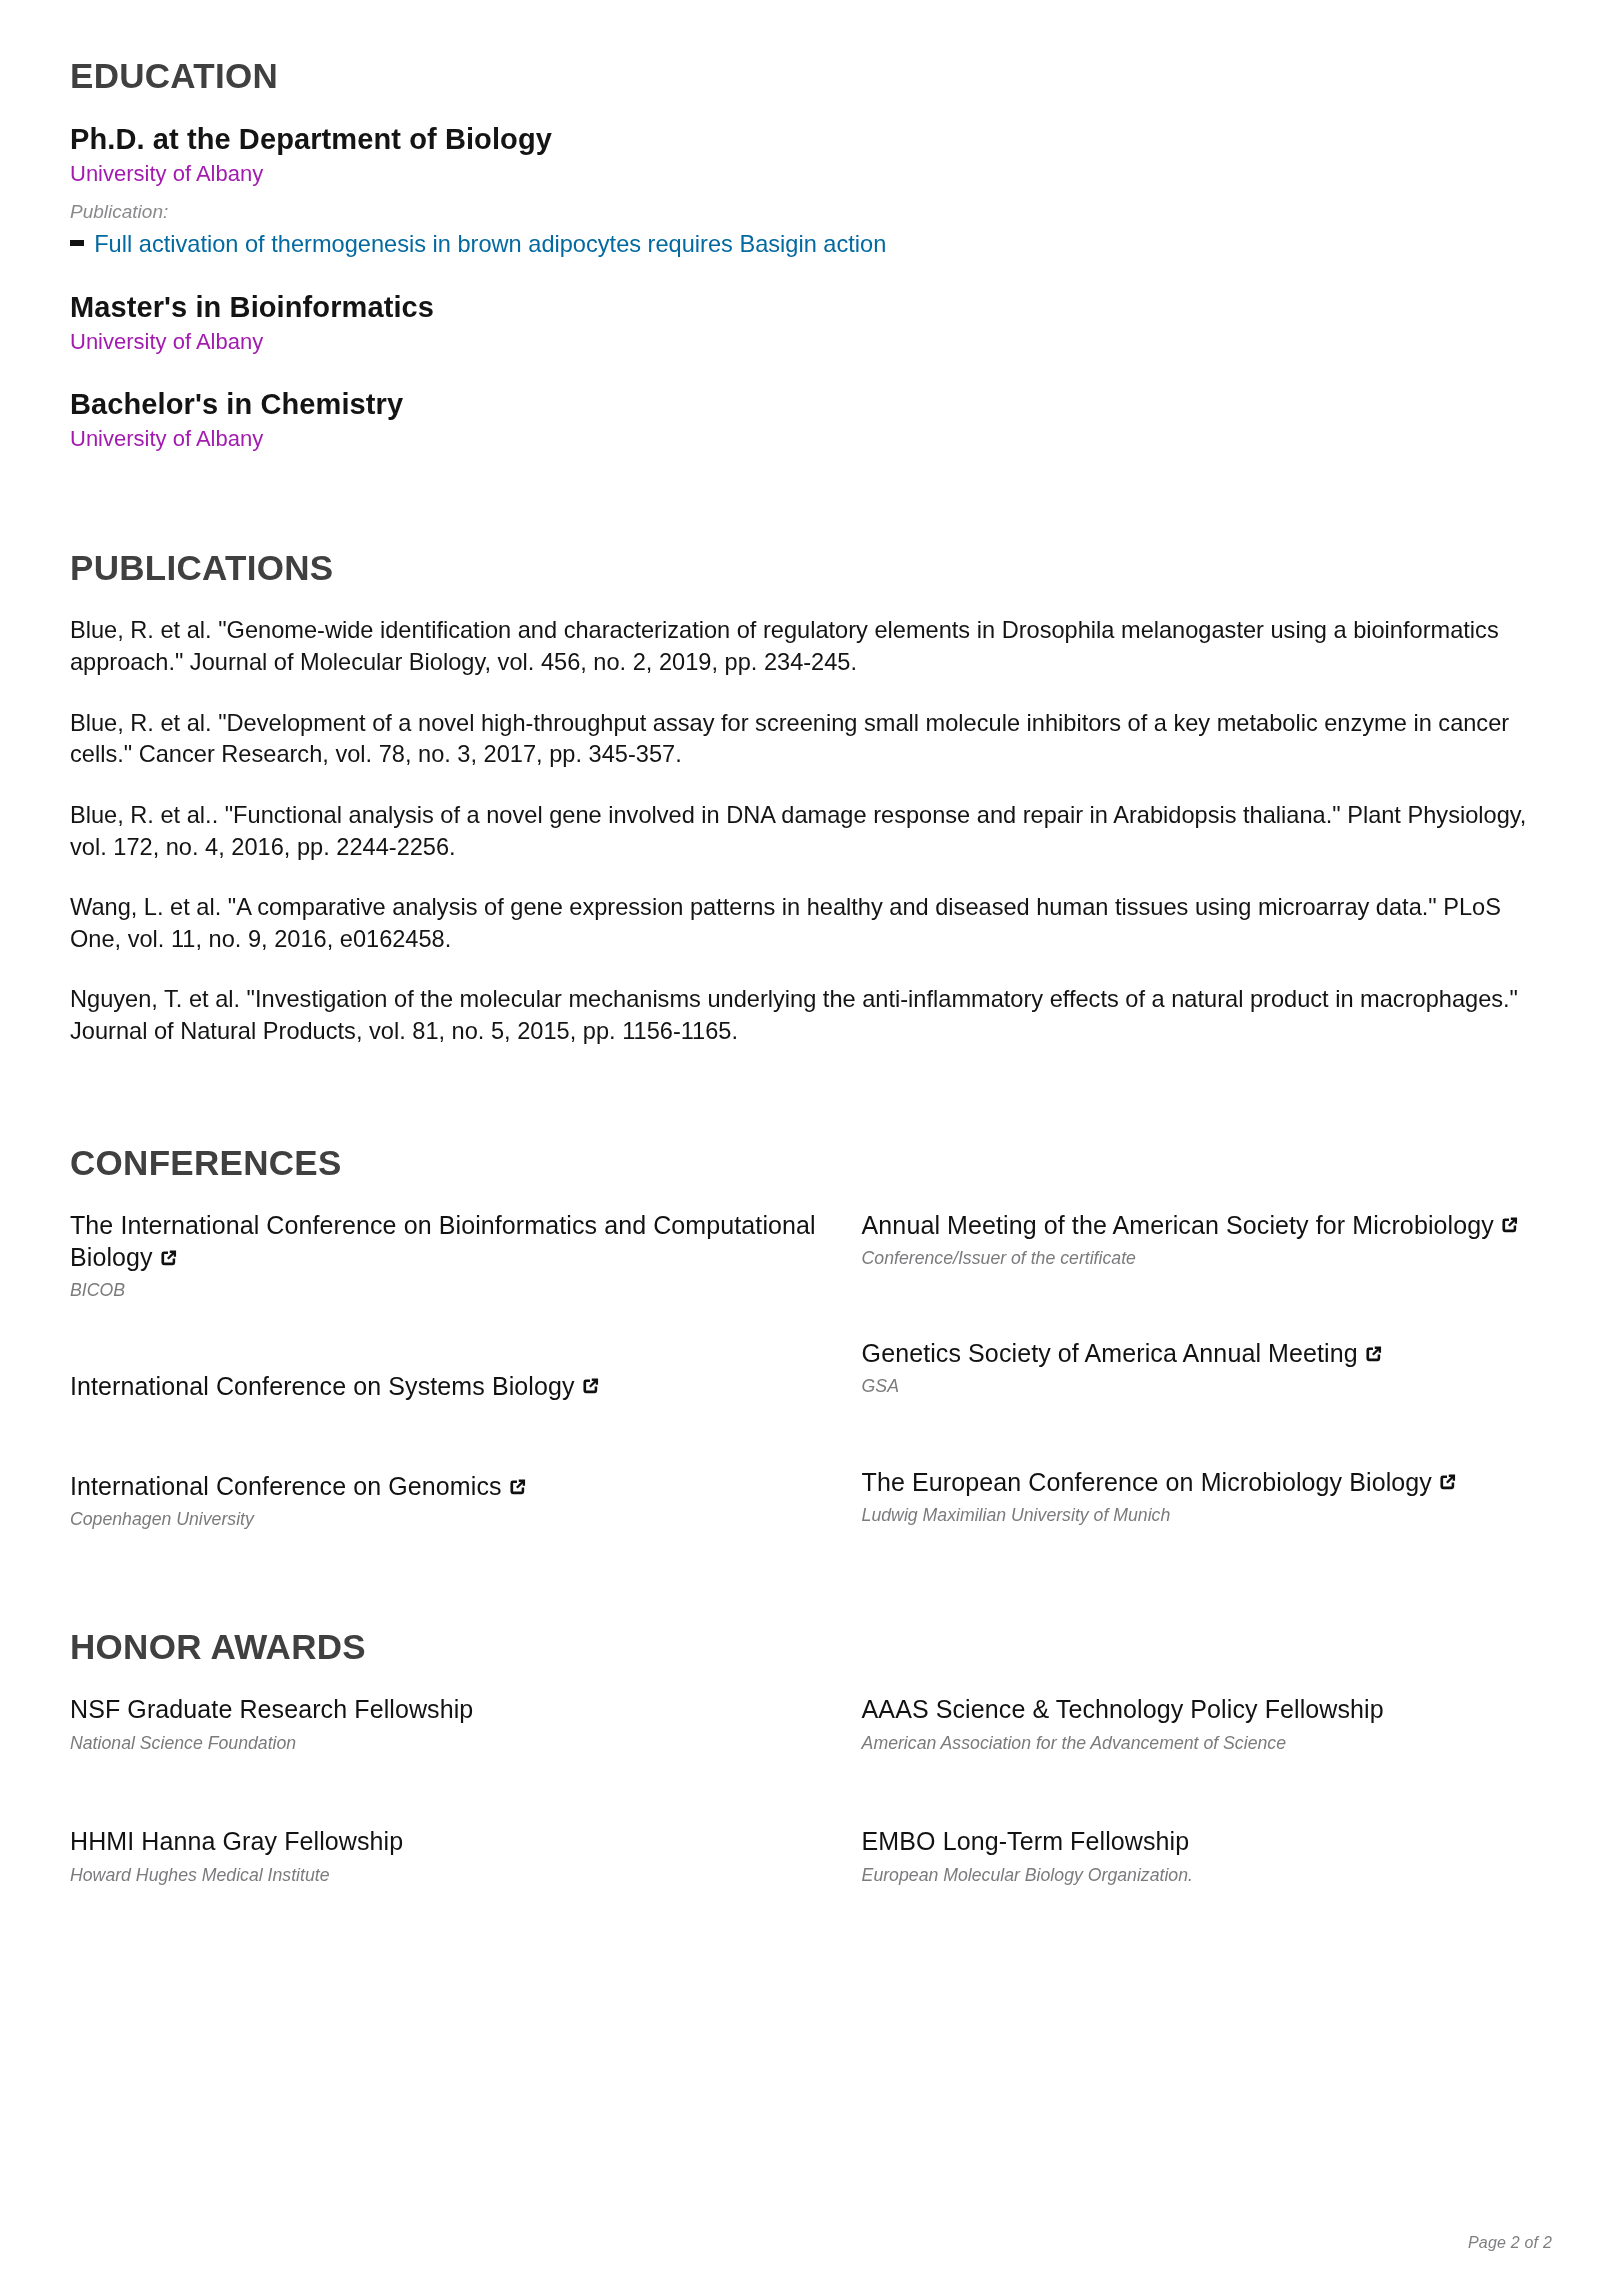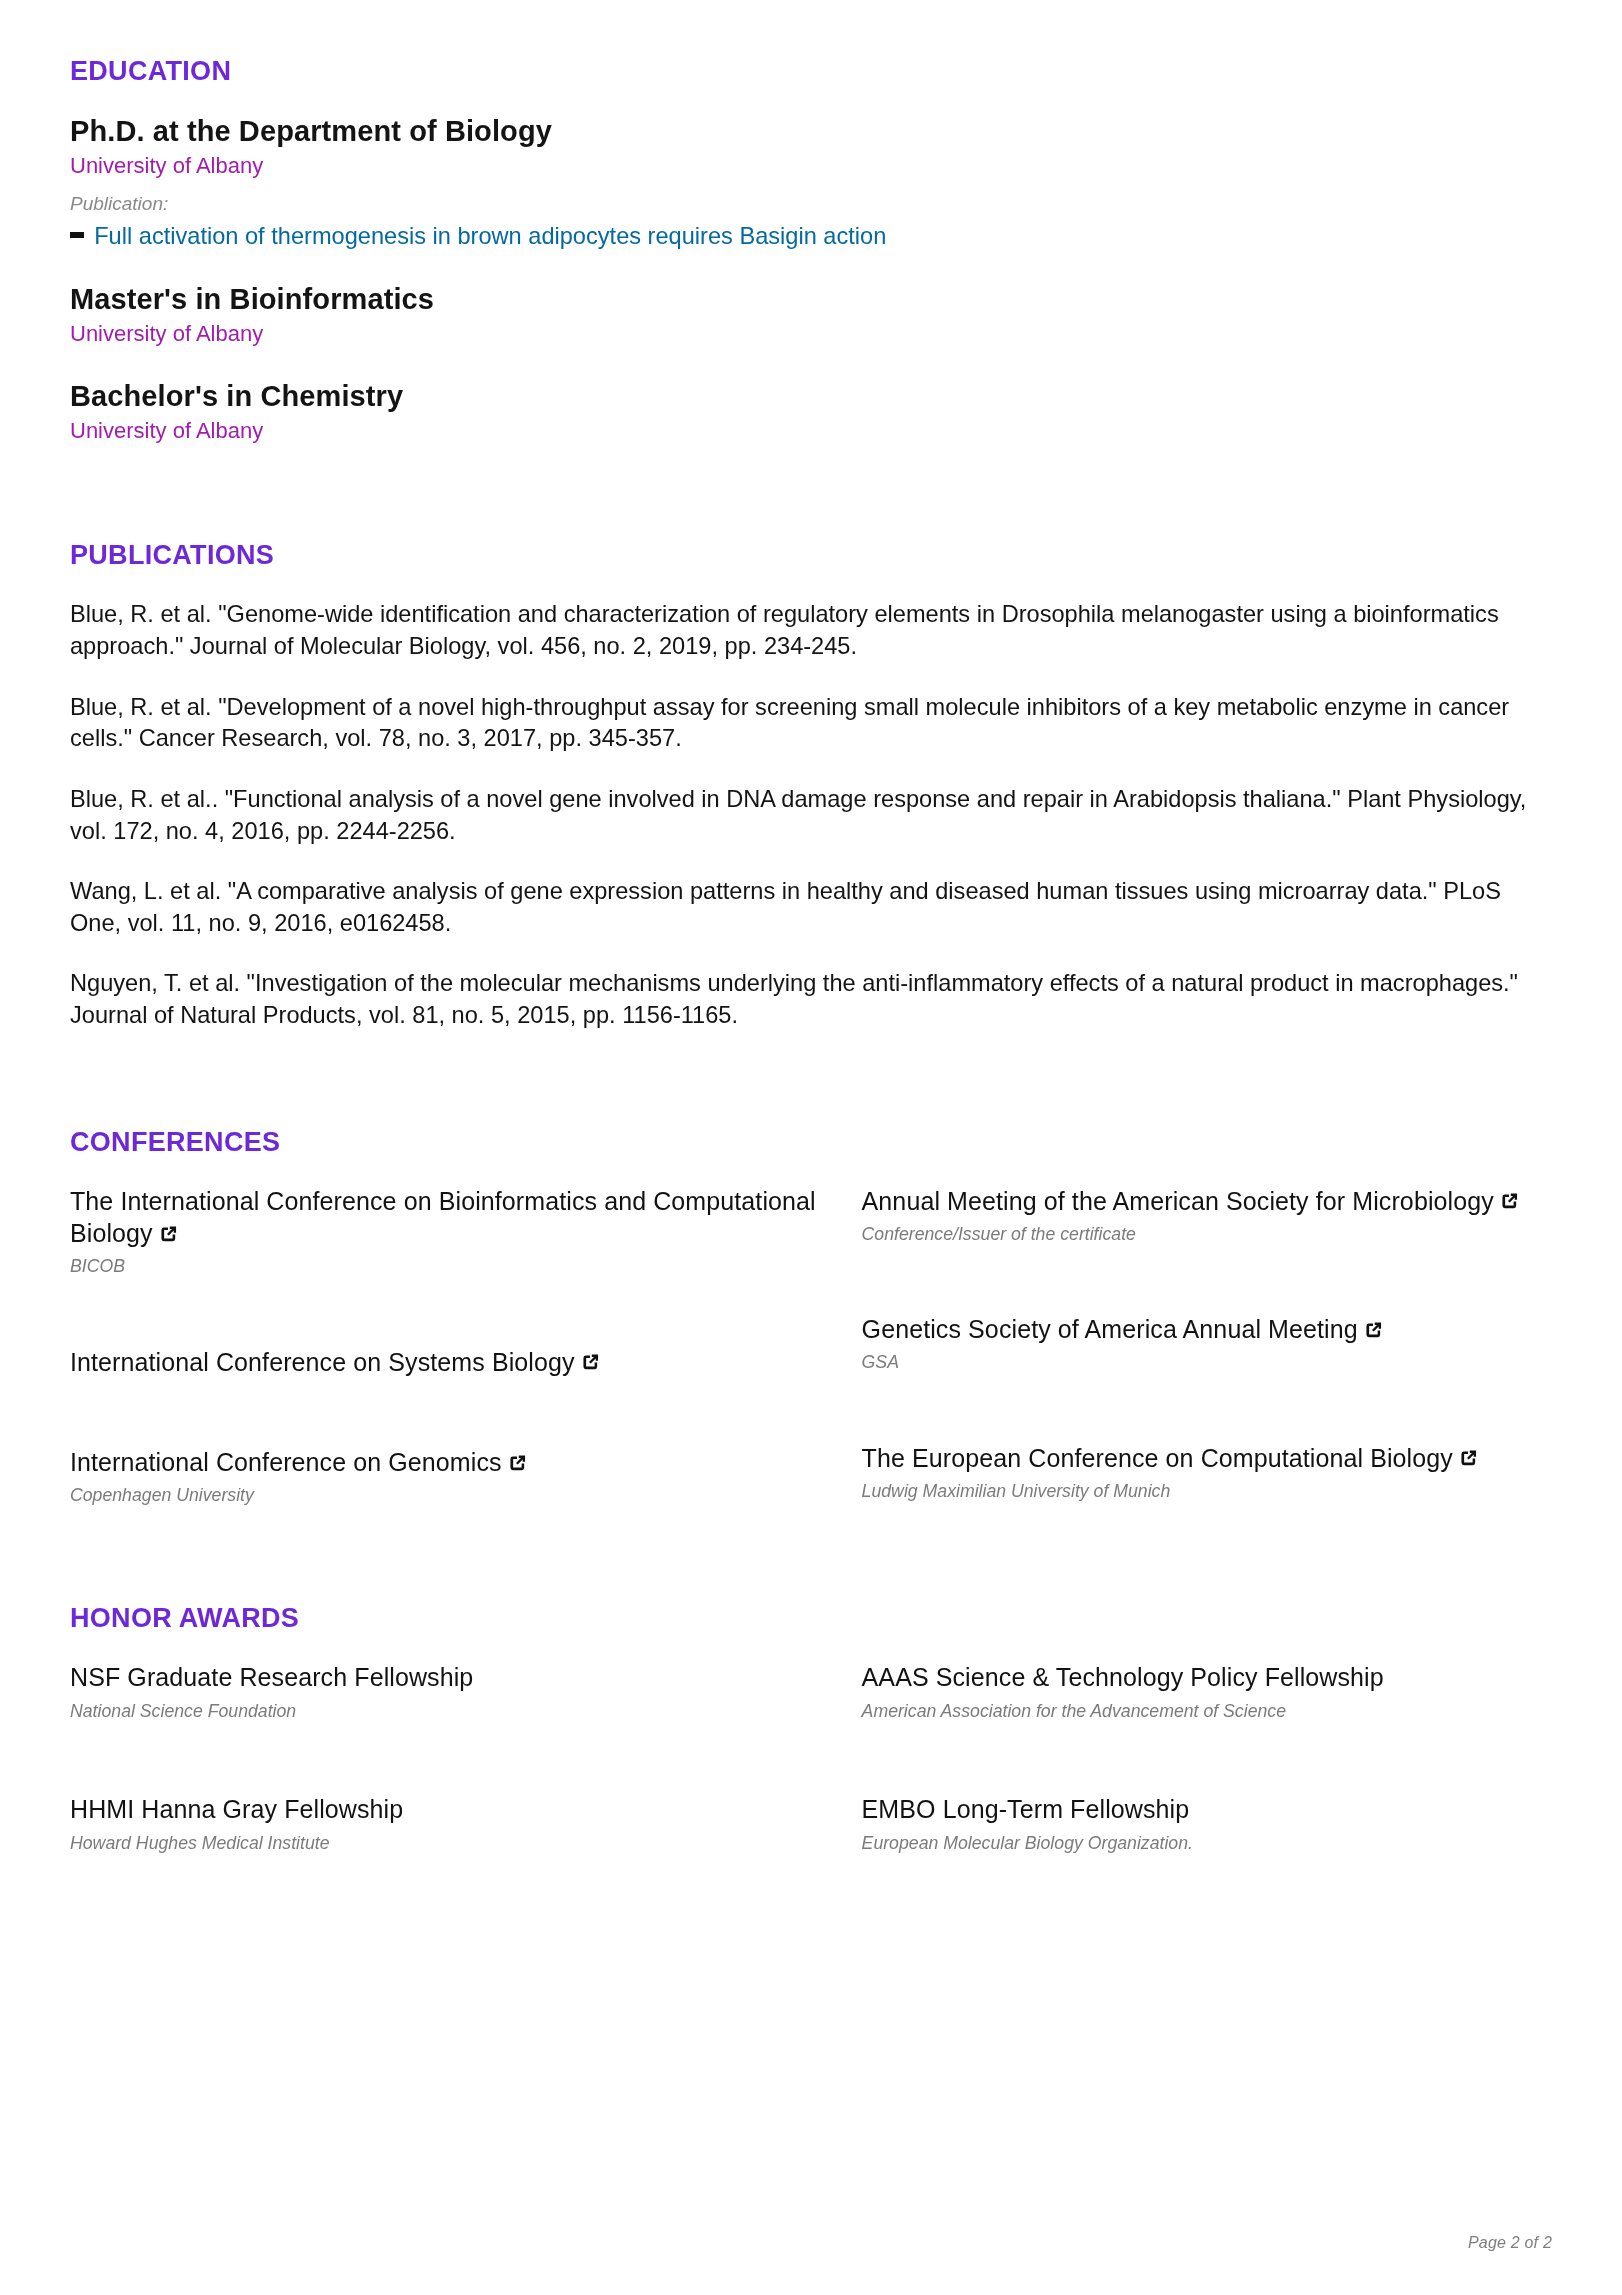--- a/index.html
+++ b/index.html
@@ -20,24 +20,24 @@
     width: 1622px;
     height: 2295px;
     box-sizing: border-box;
     padding: 0 70px;
     background: #ffffff;
     overflow: hidden;
   }
 
   
   .section-heading {
-    font-size: 27px;
+    font-size: 35px;
     font-weight: 700;
     letter-spacing: 0.3px;
-    color: #6d28d9;
+    color: #404040;
     line-height: 1.0;
     margin: 0;
   }
 
   
   #education-section { padding-top: 58px; }
 
   .edu-entry { margin-top: 31px; }
   .edu-entry.first { margin-top: 29px; }
 
@@ -249,21 +249,21 @@
             <span>Genetics Society of America Annual Meeting</span><a class="ext-link-icon" href="#"><svg width="19.6" height="19.6" viewBox="0 0 24 24" aria-hidden="true">
                 <path d="M3 7.2a3 3 0 0 1 3-3h5v3.1H6.3v10.4h10.4V13h3.1v5a3 3 0 0 1-3 3H6a3 3 0 0 1-3-3z" fill="#101010"></path>
                 <path d="M13.2 3h7.7v7.7h-2.9V8.1l-6.1 6.1-2.1-2.1 6.1-6.1h-2.7z" fill="#101010"></path>
               </svg></a>
           </div>
           <div class="entry-sub">GSA</div>
         </div>
 
         <div class="entry">
           <div class="entry-title">
-            <span>The European Conference on Computational Biology</span><a class="ext-link-icon" href="#"><svg width="19.6" height="19.6" viewBox="0 0 24 24" aria-hidden="true">
+            <span>The European Conference on Microbiology Biology</span><a class="ext-link-icon" href="#"><svg width="19.6" height="19.6" viewBox="0 0 24 24" aria-hidden="true">
                 <path d="M3 7.2a3 3 0 0 1 3-3h5v3.1H6.3v10.4h10.4V13h3.1v5a3 3 0 0 1-3 3H6a3 3 0 0 1-3-3z" fill="#101010"></path>
                 <path d="M13.2 3h7.7v7.7h-2.9V8.1l-6.1 6.1-2.1-2.1 6.1-6.1h-2.7z" fill="#101010"></path>
               </svg></a>
           </div>
           <div class="entry-sub">Ludwig Maximilian University of Munich</div>
         </div>
 
       </div>
     </div>
   </section>

